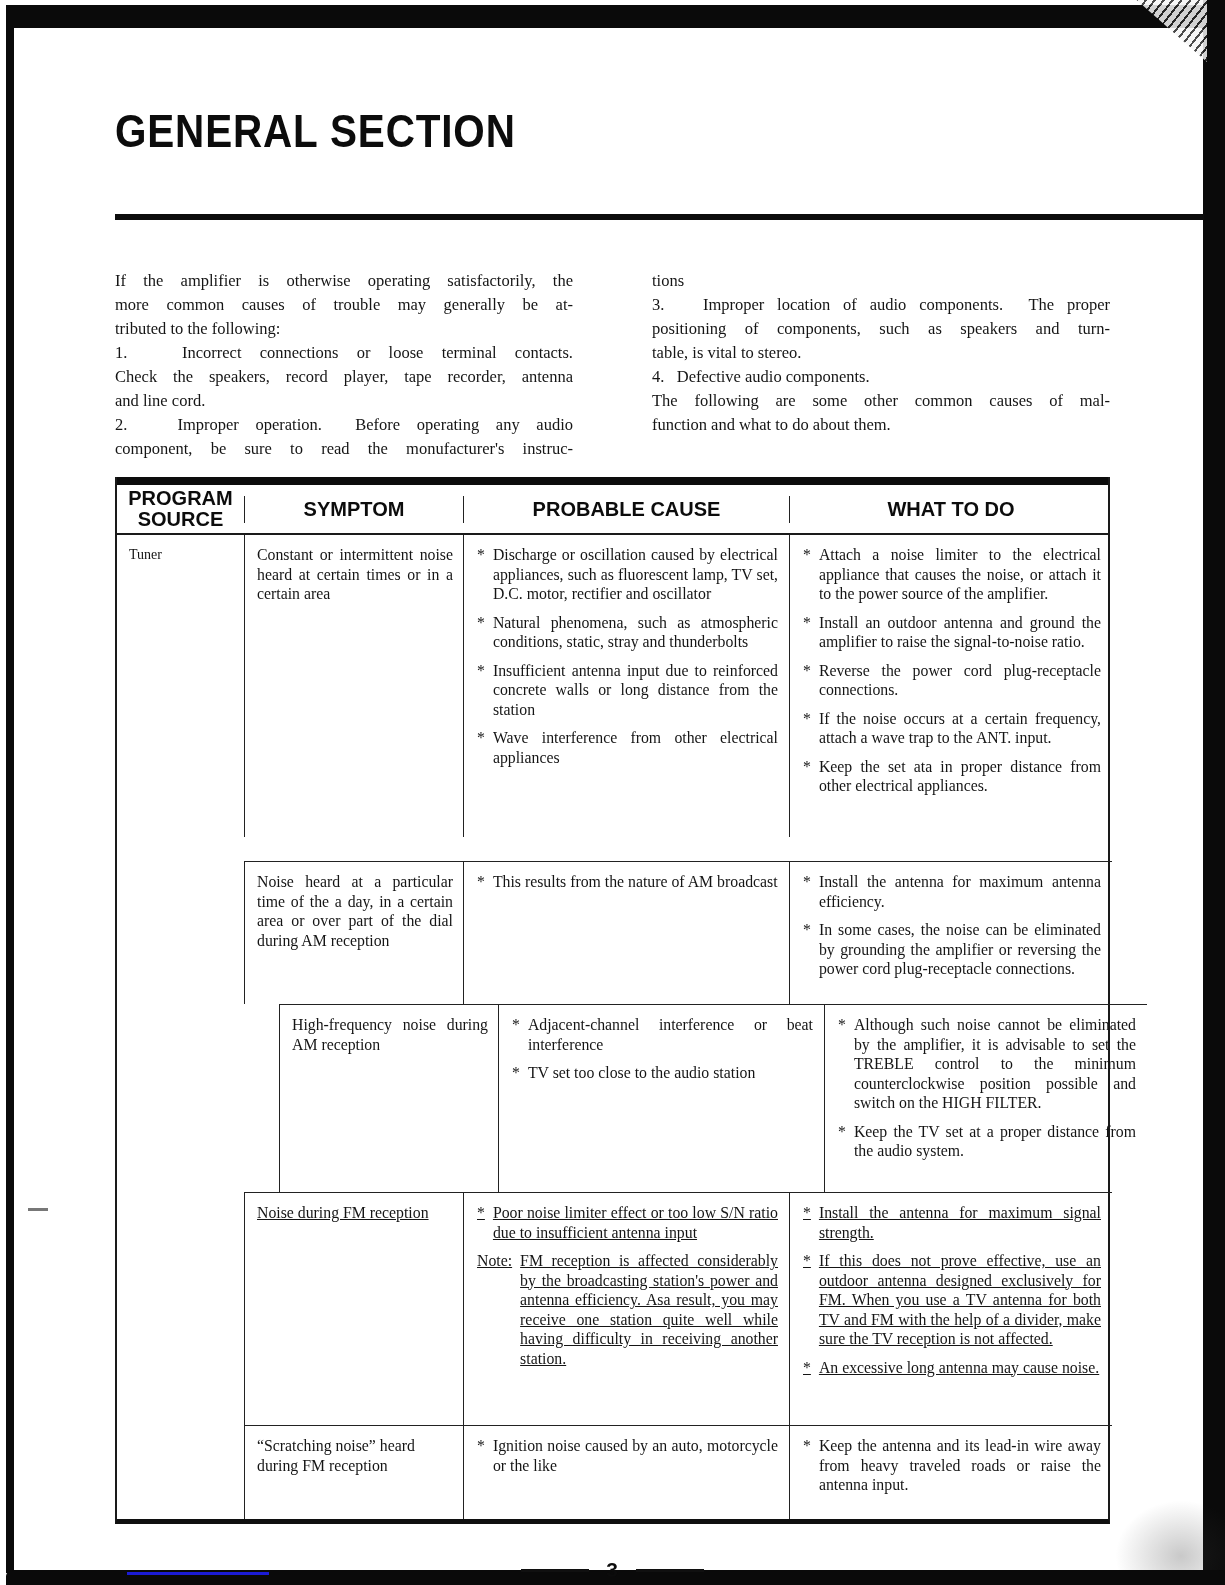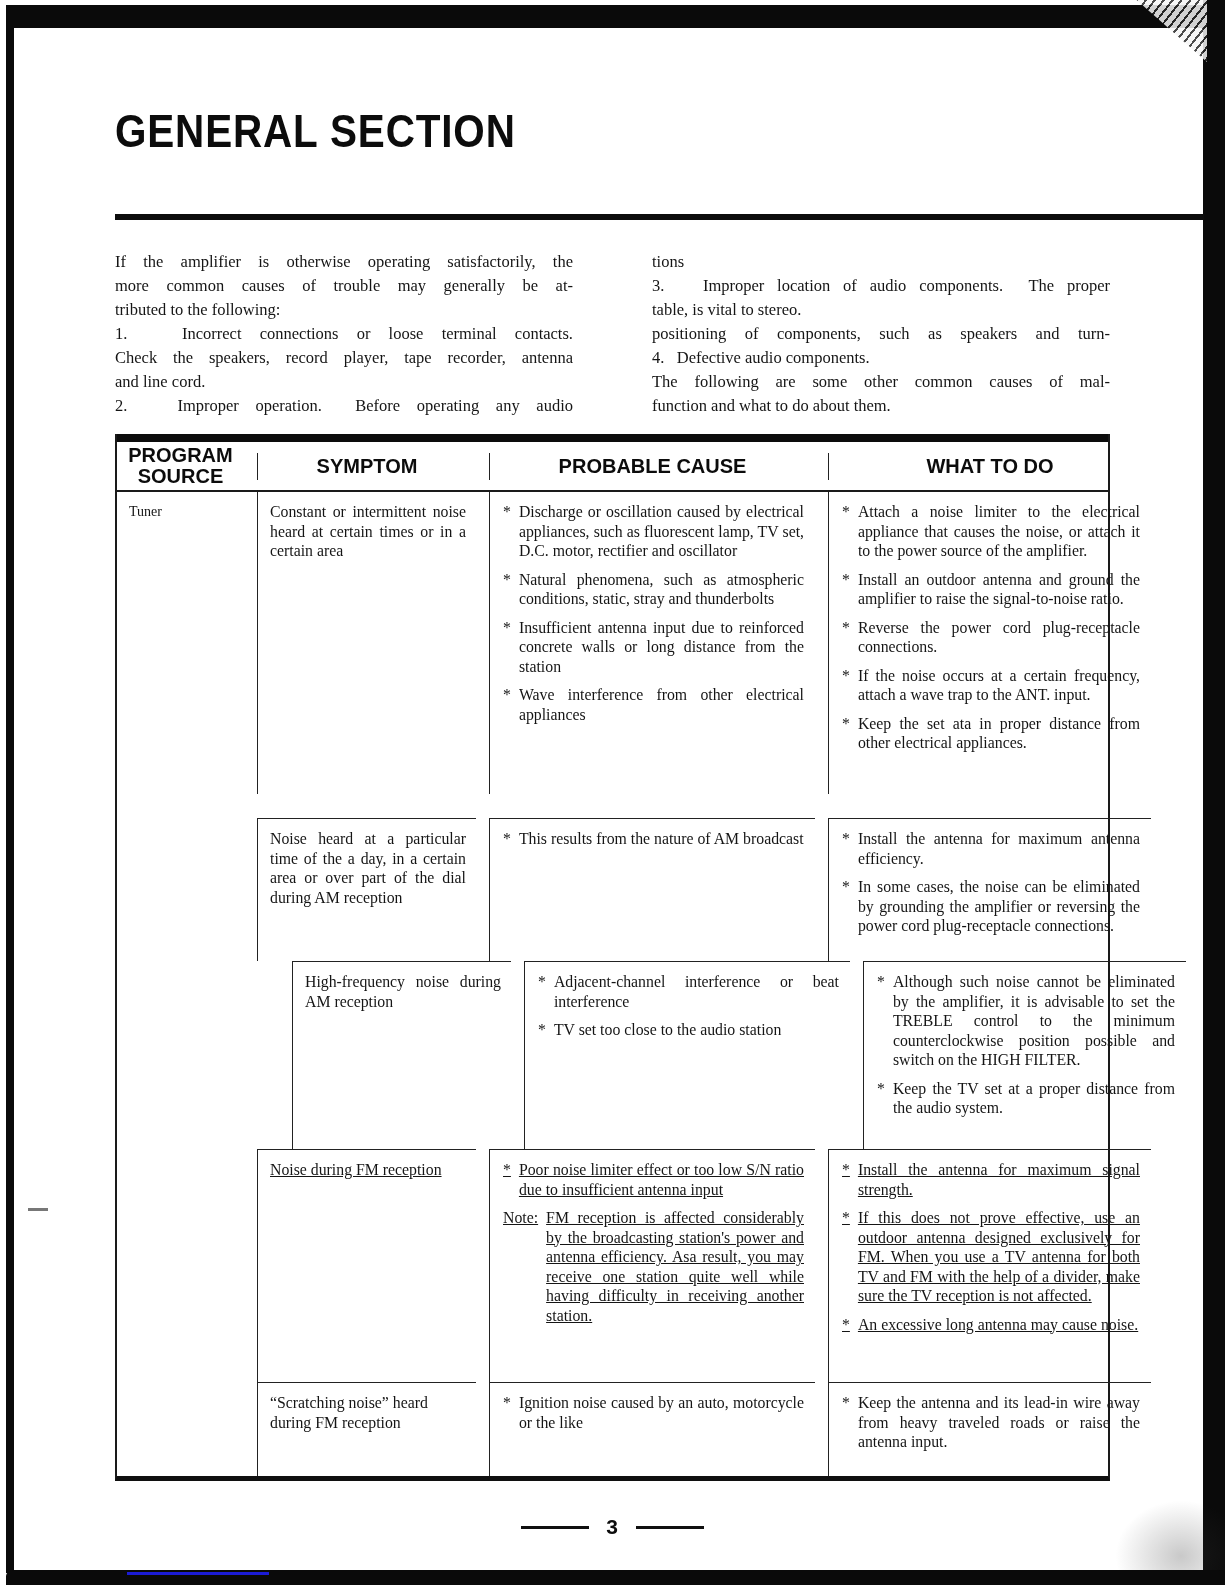--- a/index.html
+++ b/index.html
@@ -33,32 +33,32 @@
   
   .page { position:absolute; left:0; top:0; width:1034px; padding:103px 0 0 115px; }
   .page-title {
     font-family:"Liberation Sans", sans-serif;
     font-weight:bold; font-size:47px; letter-spacing:1px; color:#0c0c0c;
     transform:scaleX(0.86); transform-origin:left center; white-space:nowrap;
   }
   .title-rule { width:1089px; height:6px; background:#0d0d0d; margin-top:56px; }
 
   .intro { display:flex; gap:79px; margin-top:30px; width:995px; font-size:16.5px; line-height:24px; }
-  .intro .col { width:458px; }
+  .intro .col { width:458px;margin-top:19px; }
   .intro .line { white-space:pre-wrap; }
   .intro .jl { text-align:justify; text-align-last:justify; }
 
   
   .tbl {
     width:995px; margin-top:16px;
     border-left:2px solid #1a1a1a; border-right:2px solid #1a1a1a;
     border-bottom:5px solid #101010;
     font-size:15.8px; line-height:19.5px;
   }
-  .t-row { display:grid; grid-template-columns:127px 219px 326px 323px;gap:13px; }
+  .t-row { display:grid; grid-template-columns:127px 219px 326px 323px; }
   .t-head {
     border-top:8px solid #0c0c0c; border-bottom:2px solid #1a1a1a;
     font-family:"Liberation Sans", sans-serif; font-weight:bold; font-size:20px;
     align-items:center; min-height:47px; color:#0c0c0c;
   }
   .t-head .hcell { text-align:center; padding:3px 2px; line-height:21px; }
   .t-head .hcell:nth-child(n+2), .t-body .cell:nth-child(n+2) { border-left:1.6px solid #222; }
   .t-body .cell { padding:10px 10px 8px 12px; }
   .t-body .cell.list { padding:10px 11px 8px 13px; }
   .sep .cell:nth-child(n+2) { border-top:1.6px solid #222; }
@@ -93,26 +93,27 @@
 
   <div class="intro">
     <div class="col">
       <div class="line jl">If the amplifier is otherwise operating satisfactorily, the</div>
       <div class="line jl">more common causes of trouble may generally be at-</div>
       <div class="line">tributed to the following:</div>
       <div class="line jl">1.   Incorrect connections or loose terminal contacts.</div>
       <div class="line jl">Check the speakers, record player, tape recorder, antenna</div>
       <div class="line">and line cord.</div>
       <div class="line jl">2.   Improper operation.  Before operating any audio</div>
+      <div class="line jl">component, be sure to read the monufacturer's instruc-</div>
     </div>
     <div class="col">
       <div class="line">tions</div>
       <div class="line jl">3.   Improper location of audio components.  The proper</div>
+      <div class="line jl">positioning of components, such as speakers and turn-</div>
       <div class="line">table, is vital to stereo.</div>
-      <div class="line jl">positioning of components, such as speakers and turn-</div>
       <div class="line">4.   Defective audio components.</div>
       <div class="line jl">The following are some other common causes of mal-</div>
       <div class="line">function and what to do about them.</div>
     </div>
   </div>
 
   <div class="tbl">
 
     <div class="t-row t-head">
       <div class="hcell">PROGRAM SOURCE</div>

